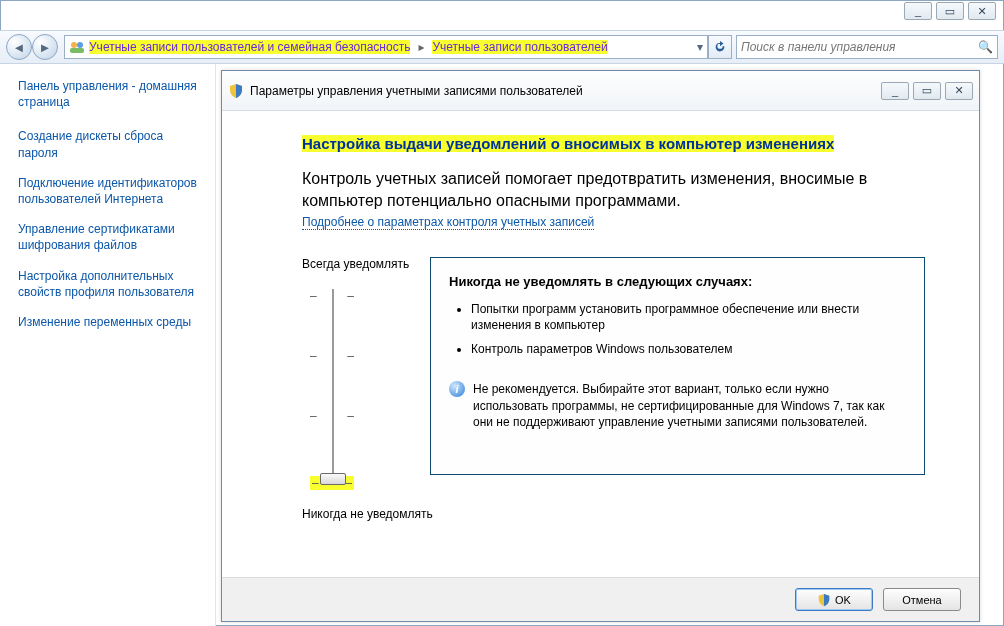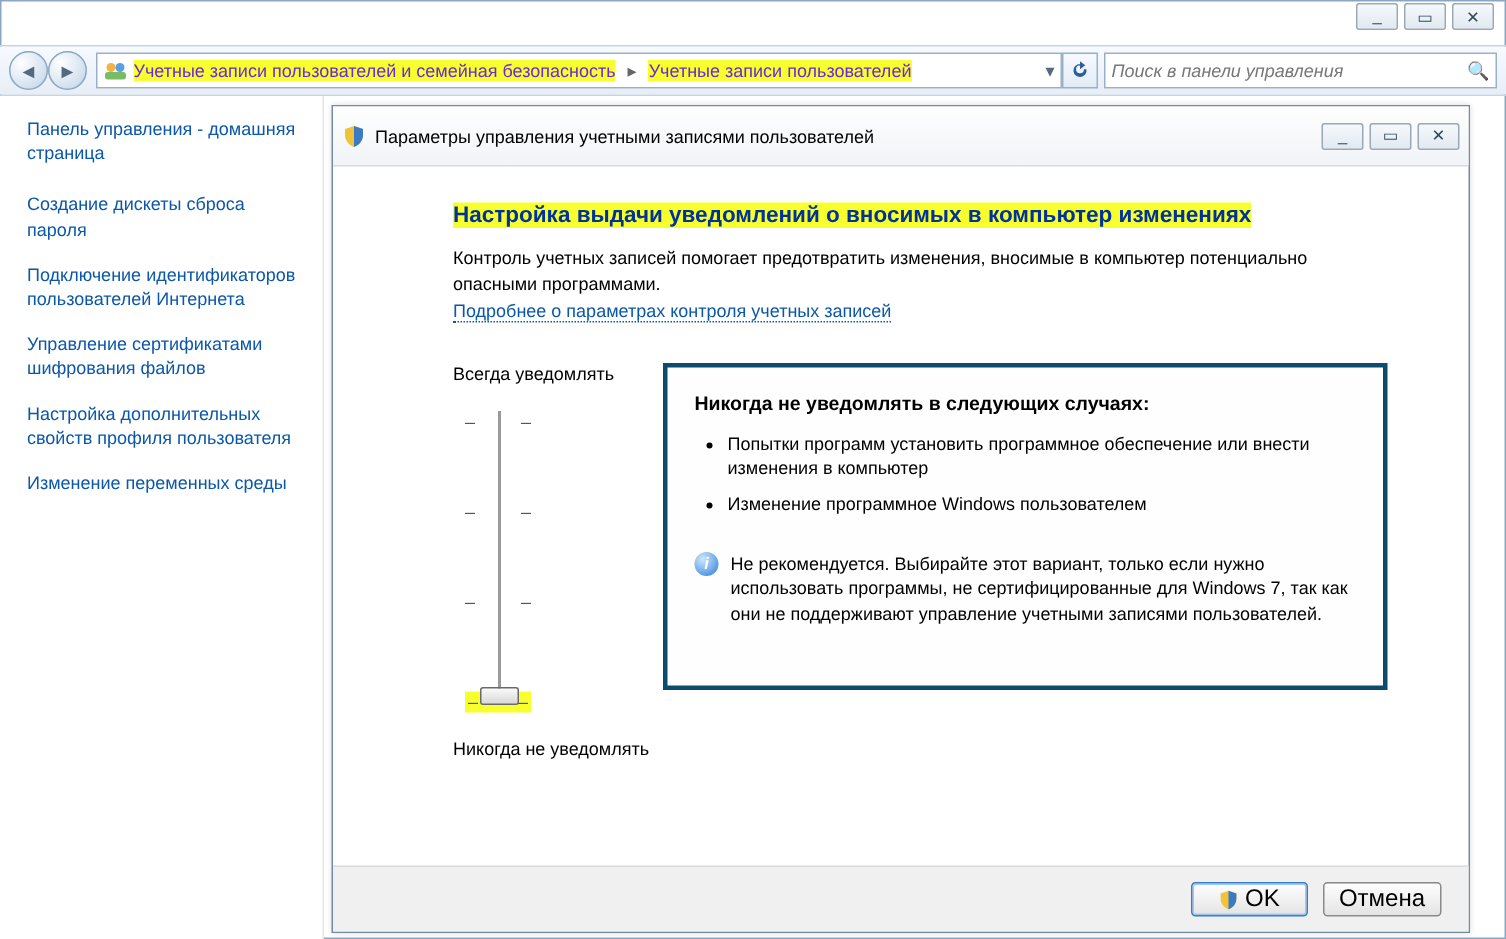--- a/index.html
+++ b/index.html
@@ -150,21 +150,21 @@
   .sub-content {
     padding: 24px 54px 10px 80px;
   }
   .page-heading {
     color: #003399;
     font-size: 15px;
     margin: 0 0 0 0;
     display: inline;
   }
   .desc {
-    font-size: 12px;
+    font-size: 16px;
     line-height: 1.4;
     color: #000;
     margin-bottom: 2px;
   }
   .linklike {
     color: #0b57a9;
     border-bottom: 1px dotted #0b57a9;
     cursor: pointer;
   }
   .slider-area {
@@ -210,24 +210,24 @@
     position: absolute;
     left: 18px;
     width: 26px;
     height: 12px;
     border: 1px solid #6a6a6a;
     background: linear-gradient(#fafafa,#d8d8d8);
     border-radius: 2px;
   }
   .detail-panel {
     flex: 1;
-    border: 3px solid #0c4a6e;
+    border: 1px solid #0c4a6e;
     background: #fefefe;
     padding: 16px 18px;
-    margin-left: 20px;
+    margin-left: 8px;
     min-height: 218px;
   }
   .detail-title {
     font-weight: bold;
     font-size: 13px;
     margin-bottom: 12px;
   }
   .detail-panel ul {
     margin: 0 0 24px 0;
     padding-left: 22px;
@@ -260,21 +260,21 @@
     justify-content: flex-end;
     padding: 0 18px;
     gap: 10px;
   }
   .btn {
     min-width: 78px;
     height: 23px;
     border: 1px solid #8a8a8a;
     border-radius: 3px;
     background: linear-gradient(#fefefe,#e4e4e4);
-    font-size: 16px;
+    font-size: 11px;
     padding: 0 10px;
     display: inline-flex;
     align-items: center;
     justify-content: center;
     gap: 4px;
   }
   .btn.def {
     border-color: #3b7bc4;
     box-shadow: 0 0 0 1px #9ec9f3 inset;
   }
@@ -415,21 +415,21 @@
             </div>
           <div class="thumb hl" style="top:194px"></div>
         </div>
         <div class="slider-botlabel">Никогда не уведомлять</div>
       </div>
 
       <div class="detail-panel">
         <div class="detail-title">Никогда не уведомлять в следующих случаях:</div>
         <ul>
           <li>Попытки программ установить программное обеспечение или внести изменения в компьютер</li>
-          <li>Изменение программное Windows пользователем</li>
+          <li>Контроль параметров Windows пользователем</li>
         </ul>
         <div class="note-row">
           <span class="infoicon">i</span>
           <span>Не рекомендуется. Выбирайте этот вариант, только если нужно использовать программы, не сертифицированные для Windows 7, так как они не поддерживают управление учетными записями пользователей.</span>
         </div>
       </div>
     </div>
   </div>
 
   <div class="button-row">

